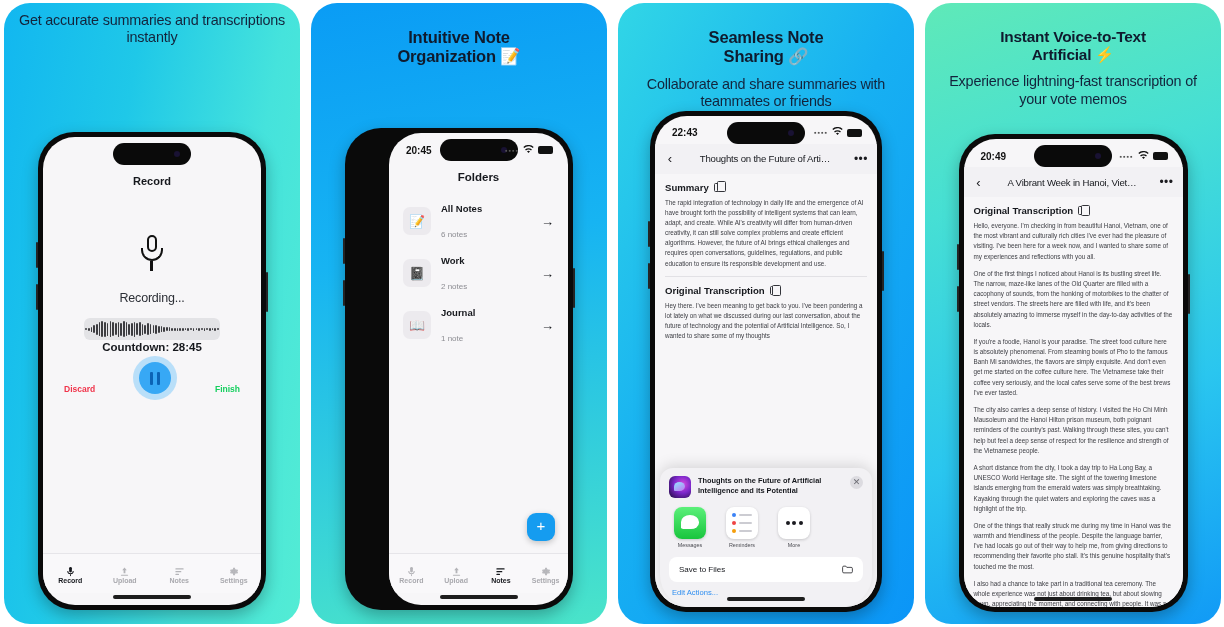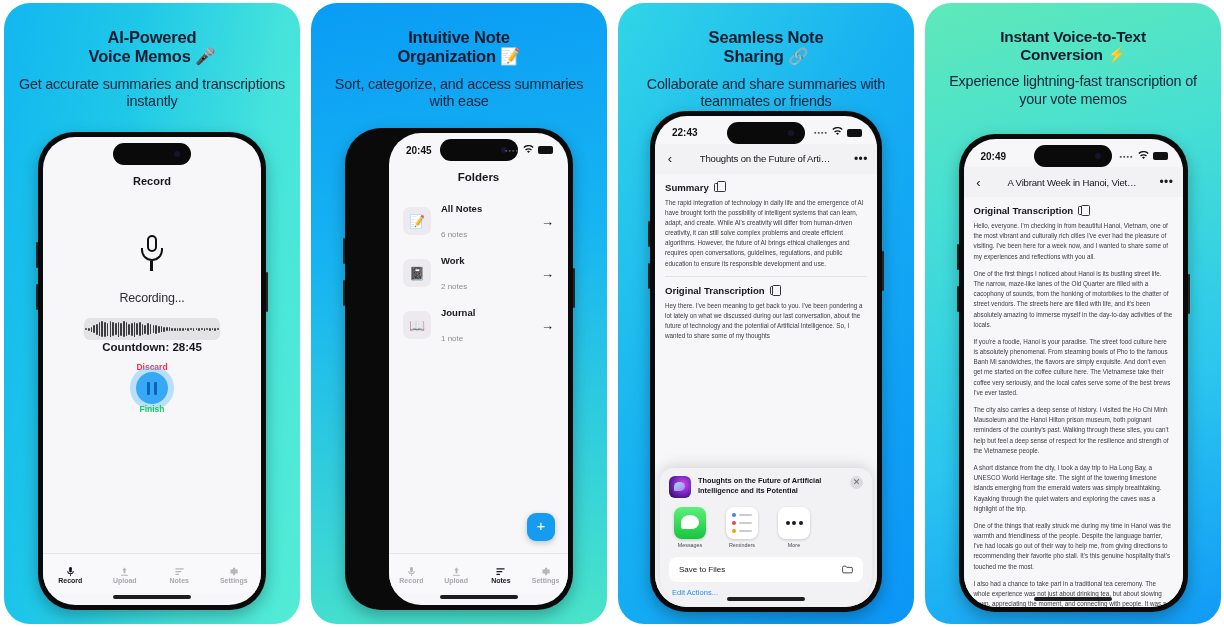--- a/index.html
+++ b/index.html
@@ -91,21 +91,21 @@
     border-radius:0 0 13px 13px;
   }
   .mic-glyph .stem{ position:absolute; left:10.4px; top:26px; width:3px; height:10px; background:#111; }
   .rec-label{ margin-top:18px; font-size:12.5px; color:#2c2f36; letter-spacing:-0.2px; }
   .wave{
     margin-top:13px; width:136px; height:22px; border-radius:6px;
     background:#e3e3e6; display:flex; align-items:center; justify-content:center; gap:1.1px;
   }
   .wave i{ display:block; width:1.6px; background:#3c3c40; border-radius:1px; }
   .countdown{ margin-top:1px; font-size:11.5px; font-weight:bold; color:#16181d; }
-  .ctrlrow{ margin-top:9px; width:176px; display:flex; align-items:center; justify-content:space-between;flex-direction:column; }
+  .ctrlrow{ margin-top:9px; width:176px; display:flex; align-items:flex-end; justify-content:space-between; }
   .btn-discard{ font-size:8.5px; font-weight:bold; color:#f0334a; }
   .btn-finish{ font-size:8.5px; font-weight:bold; color:#14cf5e; }
   .pausebtn{
     width:32px; height:32px; border-radius:50%;
     background:#37a8f5; box-shadow:0 0 0 6px rgba(100,190,250,.42);
     display:flex; align-items:center; justify-content:center; gap:3.5px;
   }
   .pausebtn i{ display:block; width:3.6px; height:13px; background:#0b63b5; border-radius:1px; }
 
   
@@ -208,24 +208,20 @@
   .actrow .aicon{ margin-left:auto; font-size:10px; color:#1d1d22; }
   .editact{ font-size:7.6px; color:#2e8ef0; padding-left:3px; }
 
   .copysvg{ width:9px; height:10px; display:block; }
   .foldersvg{ width:11px; height:9px; display:block; }
 </style>
 </head>
 <body>
 
 <div class="panel p1">
-  <div class="ptitle">
-    <div>AI-Powered</div>
-    <div>Voice Memos 🎤</div>
-  </div>
   <div class="psub">Get accurate summaries and transcriptions instantly</div>
 
   <div class="phone">
     <div class="sidebtn" style="left:-2px;top:110px;width:2px;height:26px;"></div>
     <div class="sidebtn" style="left:-2px;top:152px;width:2px;height:26px;"></div>
     <div class="sidebtn" style="right:-2px;top:140px;width:2px;height:40px;"></div>
     <div class="screen">
       <div class="notch"></div>
       <div class="statusbar">
         <span></span>
@@ -335,21 +331,20 @@
       <div class="homebar"></div>
     </div>
   </div>
 </div>
 
 <div class="panel p2">
   <div class="ptitle">
     <div>Intuitive Note</div>
     <div>Organization 📝</div>
   </div>
-  <div class="psub">Sort, categorize, and access summaries with ease</div>
 
   <div class="phone">
     <div class="sidebtn" style="left:-2px;top:110px;width:2px;height:26px;"></div>
     <div class="sidebtn" style="left:-2px;top:152px;width:2px;height:26px;"></div>
     <div class="sidebtn" style="right:-2px;top:140px;width:2px;height:40px;"></div>
     <div class="screen">
       <div class="notch"></div>
       <div class="statusbar">
         <span>20:45</span>
         <span class="sb-right">
@@ -520,21 +515,21 @@
         <div class="editact">Edit Actions...</div>
       </div>
       <div class="homebar"></div>
     </div>
   </div>
 </div>
 
 <div class="panel p4">
   <div class="ptitle">
     <div>Instant Voice-to-Text</div>
-    <div>Conversion ⚡</div>
+    <div>Artificial ⚡</div>
   </div>
   <div class="psub">Experience lightning-fast transcription of your vote memos</div>
 
   <div class="phone">
     <div class="sidebtn" style="left:-2px;top:110px;width:2px;height:26px;"></div>
     <div class="sidebtn" style="left:-2px;top:152px;width:2px;height:26px;"></div>
     <div class="sidebtn" style="right:-2px;top:140px;width:2px;height:40px;"></div>
     <div class="screen">
       <div class="notch"></div>
       <div class="statusbar">

